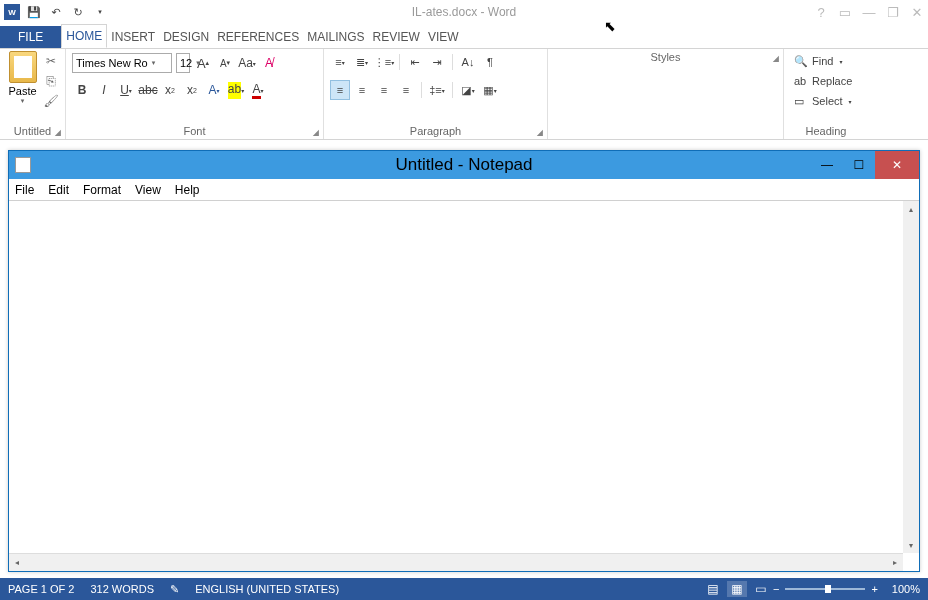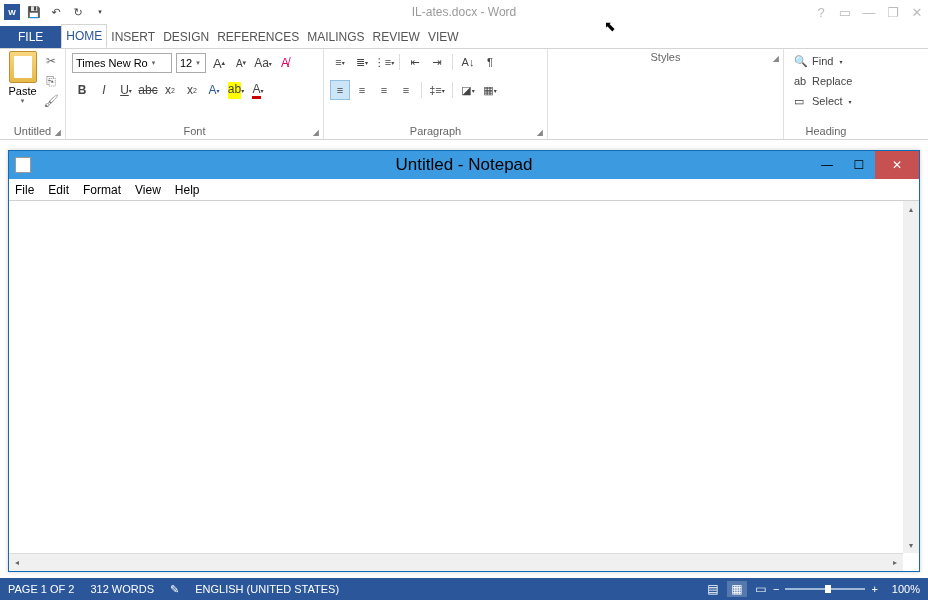--- a/index.html
+++ b/index.html
@@ -32,21 +32,21 @@
 .clipboard .paste .pi { width: 28px; height: 32px; background: linear-gradient(#f9d77e,#e8b84a); border: 1px solid #c09030; border-radius: 2px; position: relative; }
 .clipboard .paste .pi::after { content: ""; position: absolute; top: 4px; left: 4px; right: 4px; bottom: 4px; background: #fff; }
 .clipboard .mini { display: flex; flex-direction: column; gap: 4px; padding-left: 4px; padding-top: 2px; }
 .clipboard .mini .mb { width: 16px; height: 16px; color: #666; font-size: 12px; display: flex; align-items: center; justify-content: center; }
 
 
 .font .row1 { display: flex; gap: 4px; align-items: flex-end; height: 22px; }
 .font .combo { border: 1px solid #ababab; height: 20px; display: flex; align-items: center; padding: 0 3px; font-size: 11px; background: #fff; }
 .font .combo .dd { margin-left: 4px; font-size: 7px; color: #666; }
 .font .fontname { width: 100px; }
-.font .fontsize { width: 30px; }
+.font .fontsize { width: 14px; }
 .font .fbtn { width: 18px; height: 20px; display: flex; align-items: center; justify-content: center; color: #444; font-size: 12px; }
 .font .row2 { display: flex; gap: 2px; align-items: center; height: 22px; margin-top: 6px; }
 .font .row2 .fbtn { width: 20px; }
 .sup { font-size: 7px; vertical-align: super; }
 .sub { font-size: 7px; vertical-align: sub; }
 
 
 .para .row1, .para .row2 { display: flex; gap: 2px; align-items: center; height: 22px; }
 .para .row2 { margin-top: 6px; }
 .para .pbtn { width: 20px; height: 20px; display: flex; align-items: center; justify-content: center; color: #444; font-size: 11px; }

